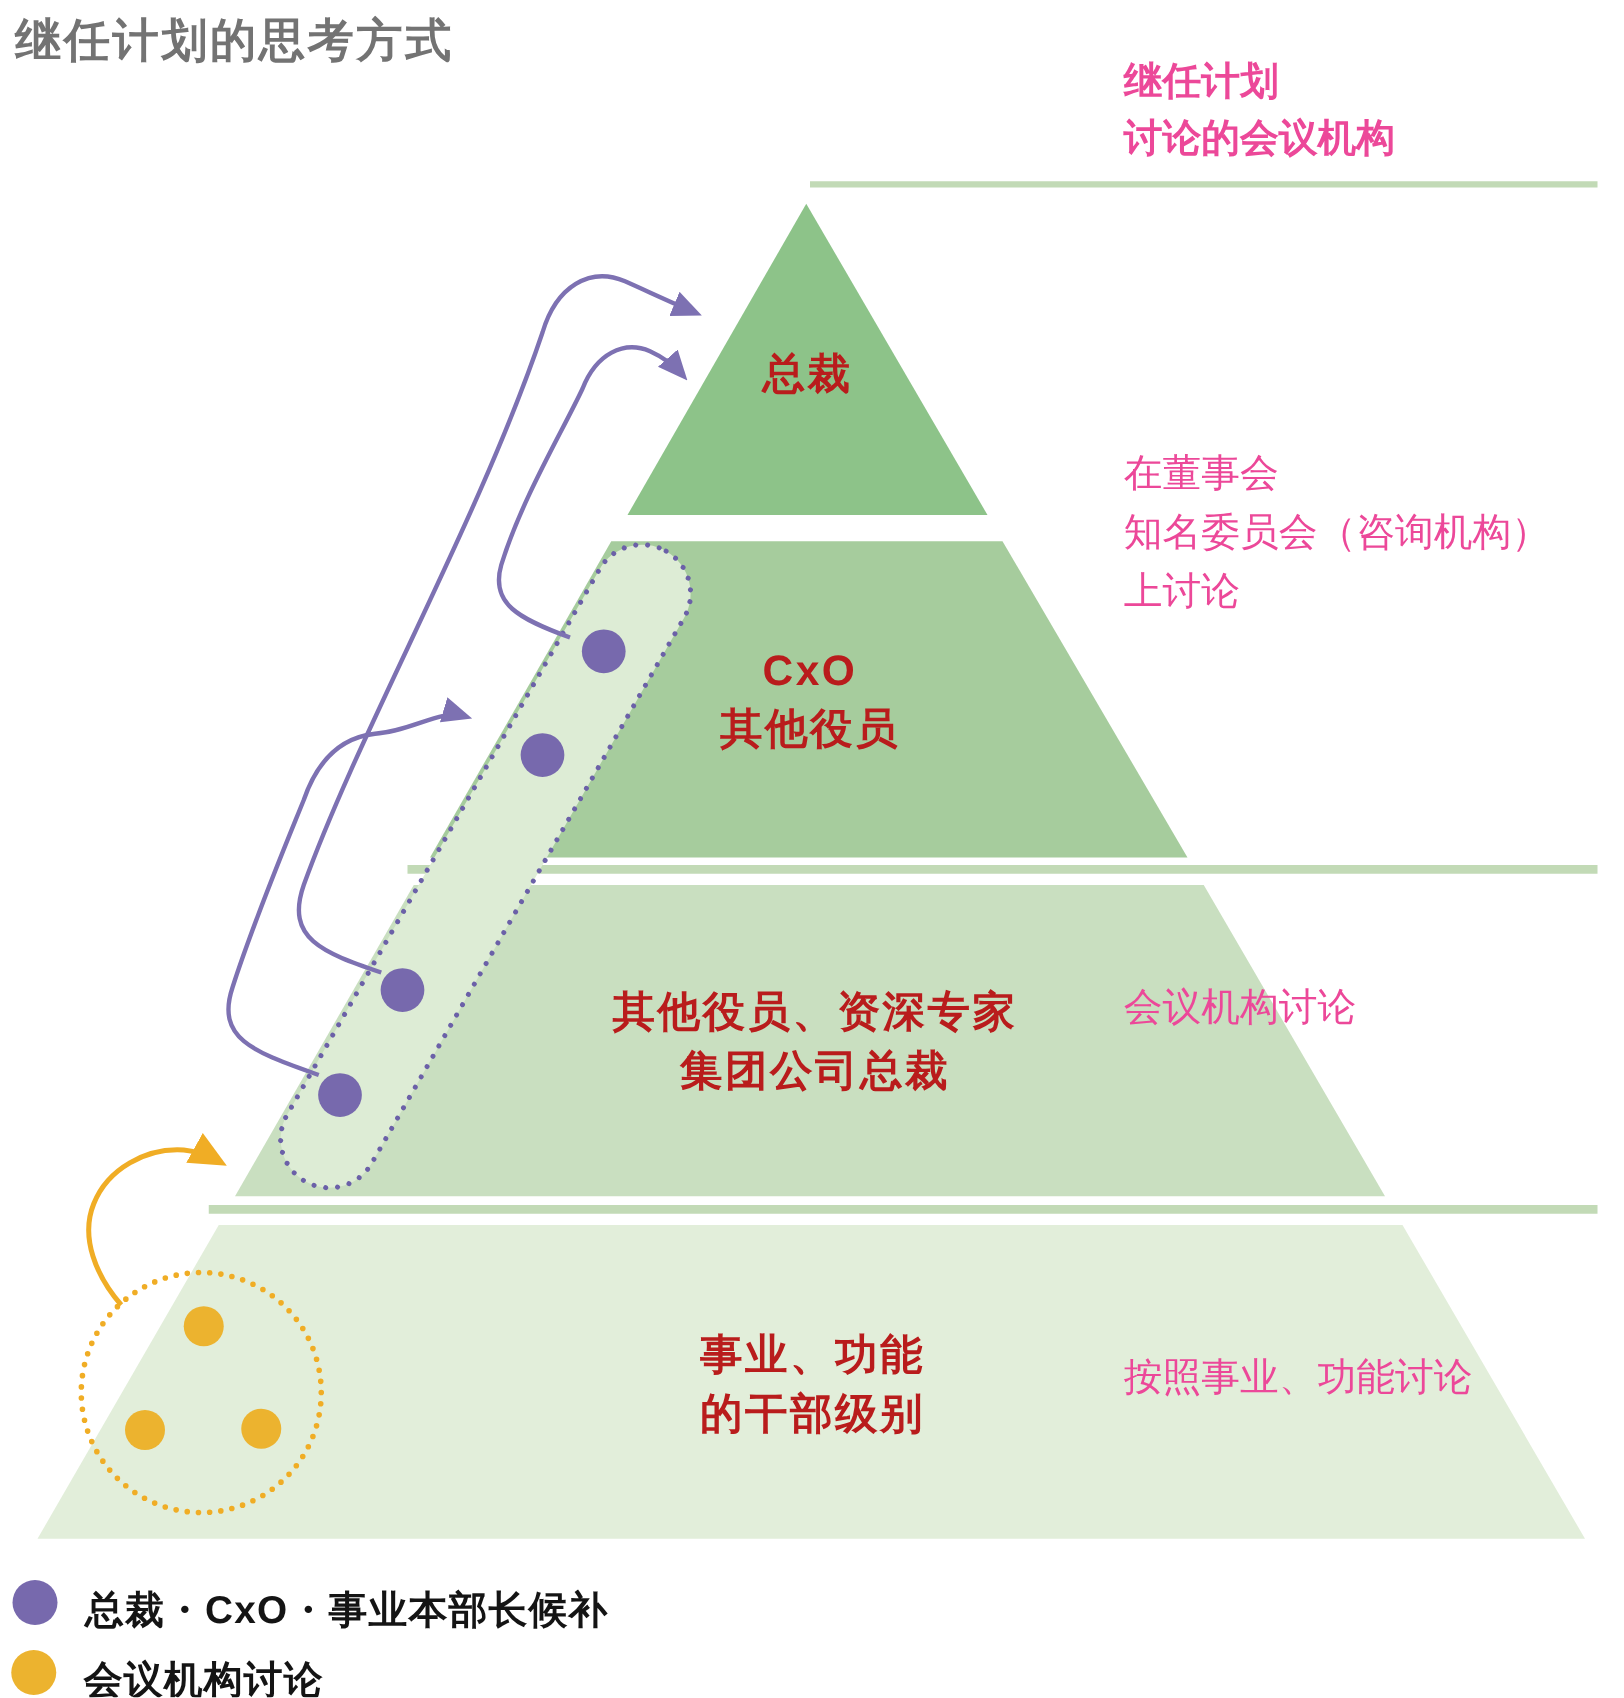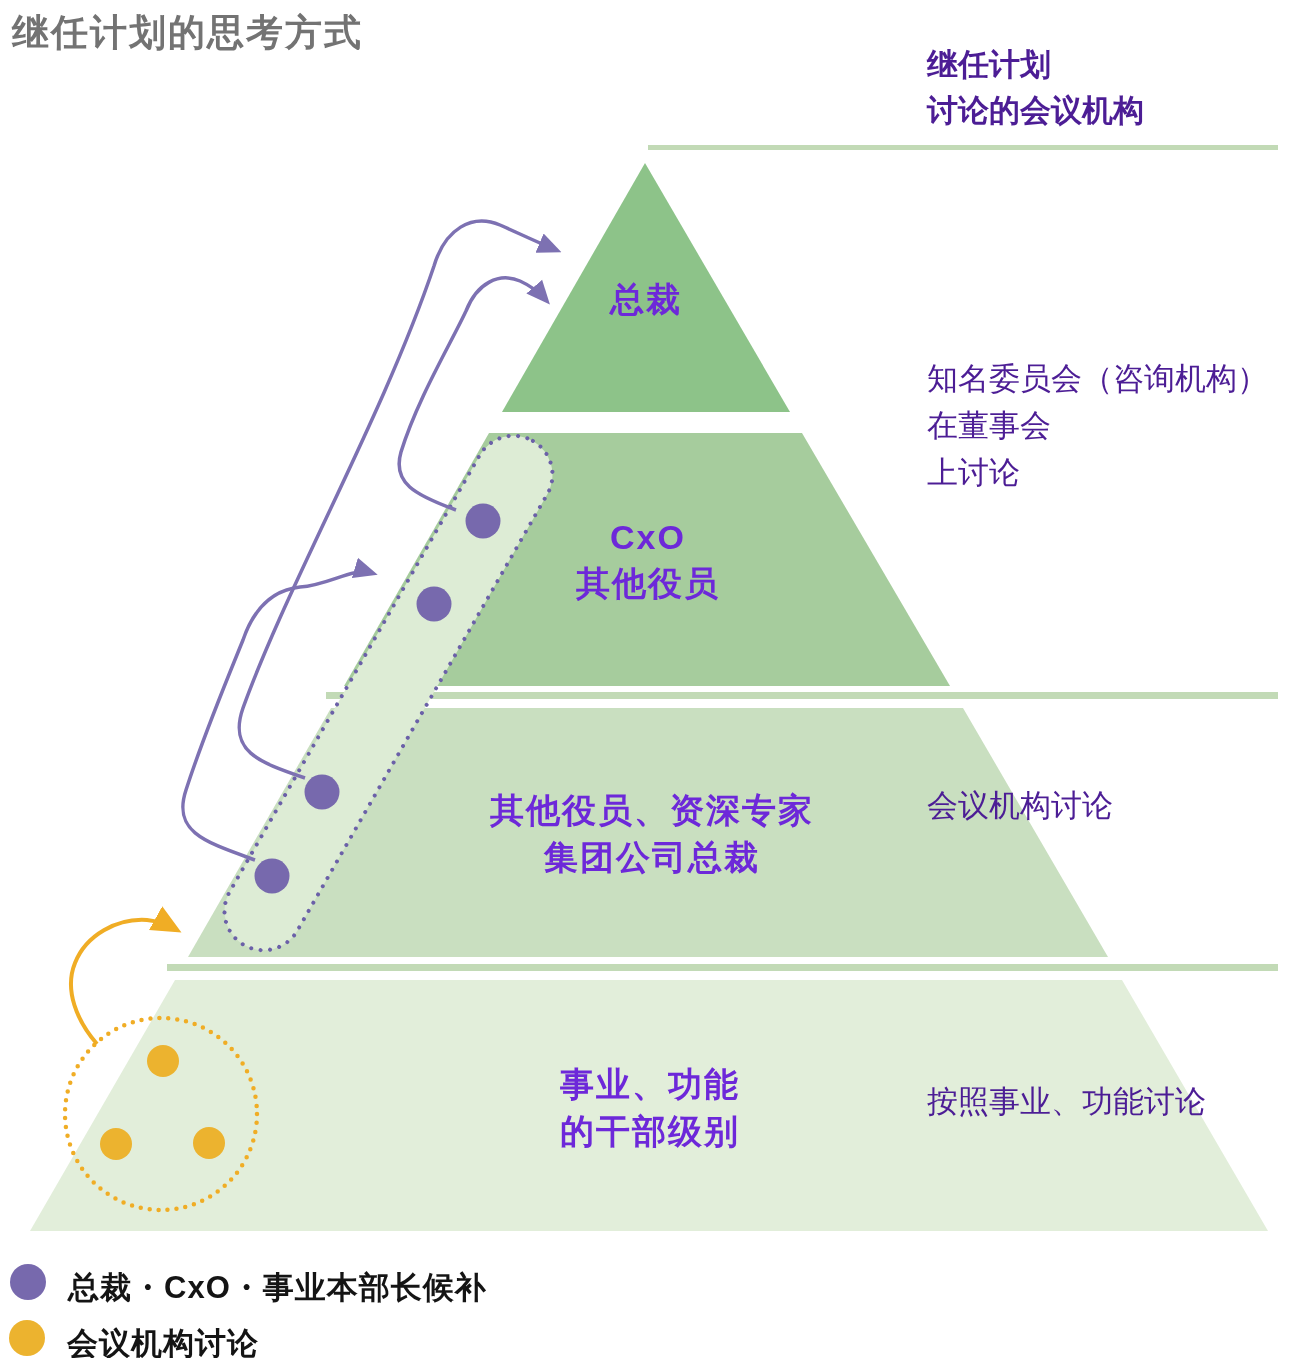--- a/index.html
+++ b/index.html
@@ -5,29 +5,29 @@
   html,body{margin:0;padding:0;background:#ffffff;}
   .stage{
     position:relative;width:1299px;height:1358px;background:#ffffff;
     font-family:"Liberation Sans","DejaVu Sans",sans-serif;overflow:hidden;
   }
   .stage svg{position:absolute;left:0;top:0;}
   .txt{position:absolute;white-space:nowrap;}
   .title{
     left:12px;top:8px;font-size:37px;font-weight:700;color:#737373;letter-spacing:2px;
   }
-  .green{color:#4c1d95;font-size:31px;font-weight:500;line-height:47px;margin-left:28px;}
+  .green{color:#ec4899;font-size:31px;font-weight:500;line-height:47px;}
   .green.bold{font-weight:700;line-height:46px;}
   .note-board{left:899px;top:355px;}
   .note-daily{left:899px;top:781px;line-height:49px;}
   .note-func{left:899px;top:1078px;}
   .rc-header{left:899px;top:42px;}
   .tier-label{
     position:absolute;transform:translateX(-50%);text-align:center;
-    font-size:34px;font-weight:600;color:#6d28d9;letter-spacing:2px;line-height:47px;
+    font-size:34px;font-weight:600;color:#b91c1c;letter-spacing:2px;line-height:47px;
     white-space:nowrap;
   }
   .tl1{left:646px;top:276px;line-height:46px;}
   .tl2{left:648px;top:514px;line-height:46px;}
   .tl3{left:652px;top:787px;}
   .tl4{left:650px;top:1061px;}
   .legend-row{position:absolute;display:flex;align-items:center;height:36px;}
   .legend-row .dot{width:36px;height:36px;border-radius:50%;flex:0 0 36px;}
   .legend-row .lab{
     margin-left:22px;font-size:31px;font-weight:700;color:#141414;letter-spacing:1px;
@@ -86,22 +86,22 @@
   </svg>
 
   <div class="txt title">继任计划的思考方式</div>
 
   <div class="txt green bold rc-header">
     <div>继任计划</div>
     <div>讨论的会议机构</div>
   </div>
 
   <div class="txt green note-board">
+    <div>在董事会</div>
     <div>知名委员会（咨询机构）</div>
-    <div>在董事会</div>
     <div>上讨论</div>
   </div>
   <div class="txt green note-daily">
     <div>会议机构讨论</div>
   </div>
   <div class="txt green note-func">
     <div>按照事业、功能讨论</div>
   </div>
 
   <div class="tier-label tl1">

